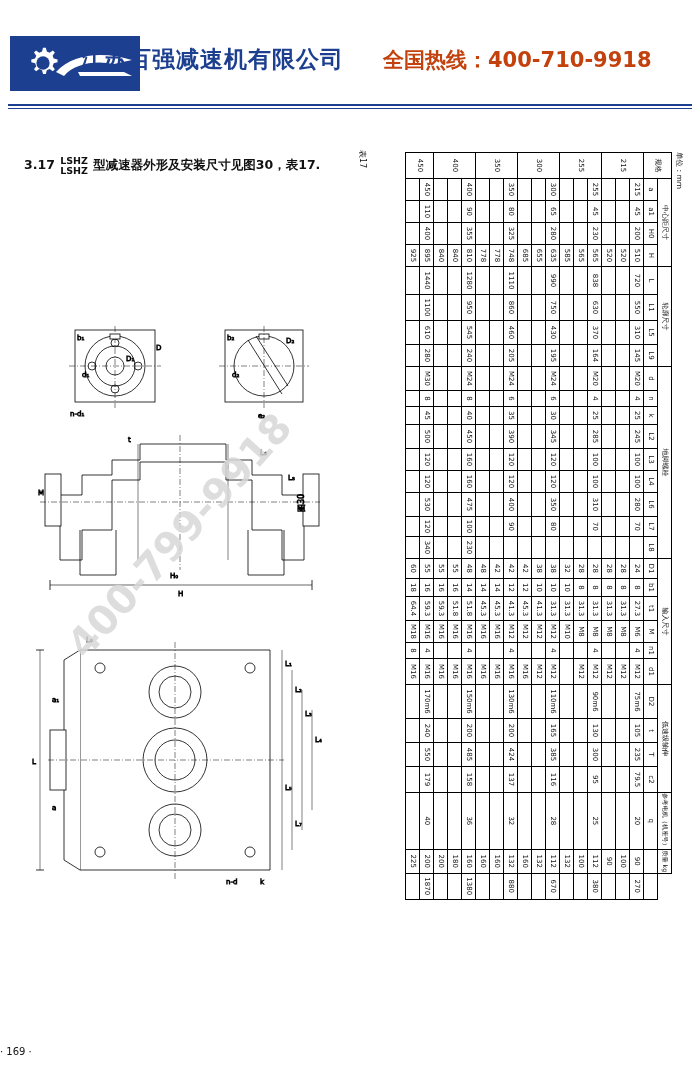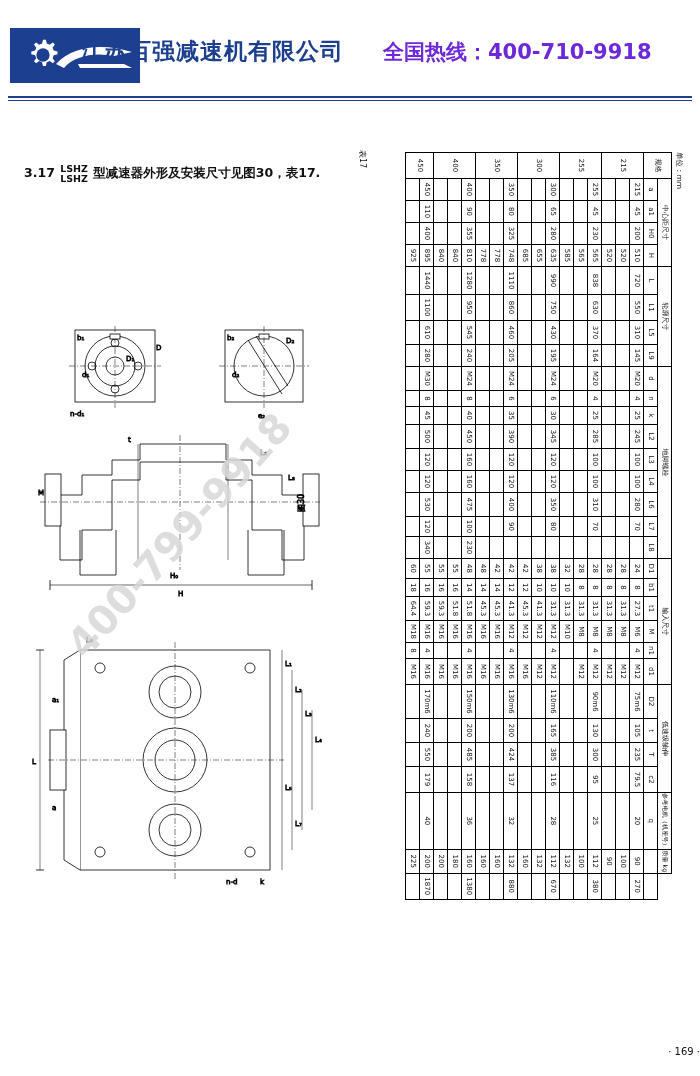--- a/index.html
+++ b/index.html
@@ -7,57 +7,57 @@
     width:700px; height:1076px;
     background:#ffffff;
     font-family:"Liberation Sans", sans-serif;
     color:#111;
     position:relative;
     overflow:hidden;
   }
 
   
   .header {
-    position:absolute; top:0; left:0; width:700px; height:100px;
+    position:absolute; top:8px; left:0; width:700px; height:100px;
   }
   .logo-box {
     position:absolute; left:10px; top:28px; width:130px; height:55px;
     background:#1d3f8f;
     display:flex; align-items:center; justify-content:center;
   }
   .logo-gear {
     position:absolute; left:14px; top:8px; width:38px; height:38px;
   }
   .logo-swoosh {
     position:absolute; left:44px; top:14px; width:80px; height:30px;
   }
   .company-name {
     position:absolute; left:80px; top:36px;
     font-size:23px; font-weight:bold; color:#1d3f8f;
     letter-spacing:1px;
     font-family:"DejaVu Sans", sans-serif;
   }
   .hotline {
     position:absolute; left:383px; top:38px;
-    font-size:21px; font-weight:bold; color:#6d28d9;
+    font-size:21px; font-weight:bold; color:#c2410c;
     font-family:"DejaVu Sans", sans-serif;
     white-space:nowrap;
   }
   .header-rule {
     position:absolute; left:8px; top:96px; width:684px; height:2px;
     background:#1d3f8f;
   }
   .header-rule2 {
     position:absolute; left:8px; top:100px; width:684px; height:1px;
     background:#1d3f8f;
   }
 
   
   .sec-title {
-    position:absolute; left:24px; top:164px;
+    position:absolute; left:24px; top:156px;
     font-size:12.5px; font-weight:bold;
     font-family:"DejaVu Sans", sans-serif;
     white-space:nowrap;
   }
   .sec-num { font-size:12.5px; }
   .sec-stack {
     display:inline-block; vertical-align:middle;
     line-height:1.05; font-size:9.5px; text-align:left;
     margin:0 1px;
   }
@@ -118,21 +118,21 @@
   }
   .tbl-label {
     position:absolute;
     font-size:8px;
     font-family:"DejaVu Sans", sans-serif;
   }
 
   
   .pageno {
     position:absolute; left:0; top:1046px; width:700px;
-    text-align:right; font-size:10px;
+    text-align:left; font-size:10px;
     font-family:"DejaVu Sans", sans-serif;
   }
   .small { font-size:6.2px; }
 </style>
 </head>
 <body>
 
 <div class="header">
   <div class="logo-box">
     <svg class="logo-gear" viewBox="0 0 40 40">

